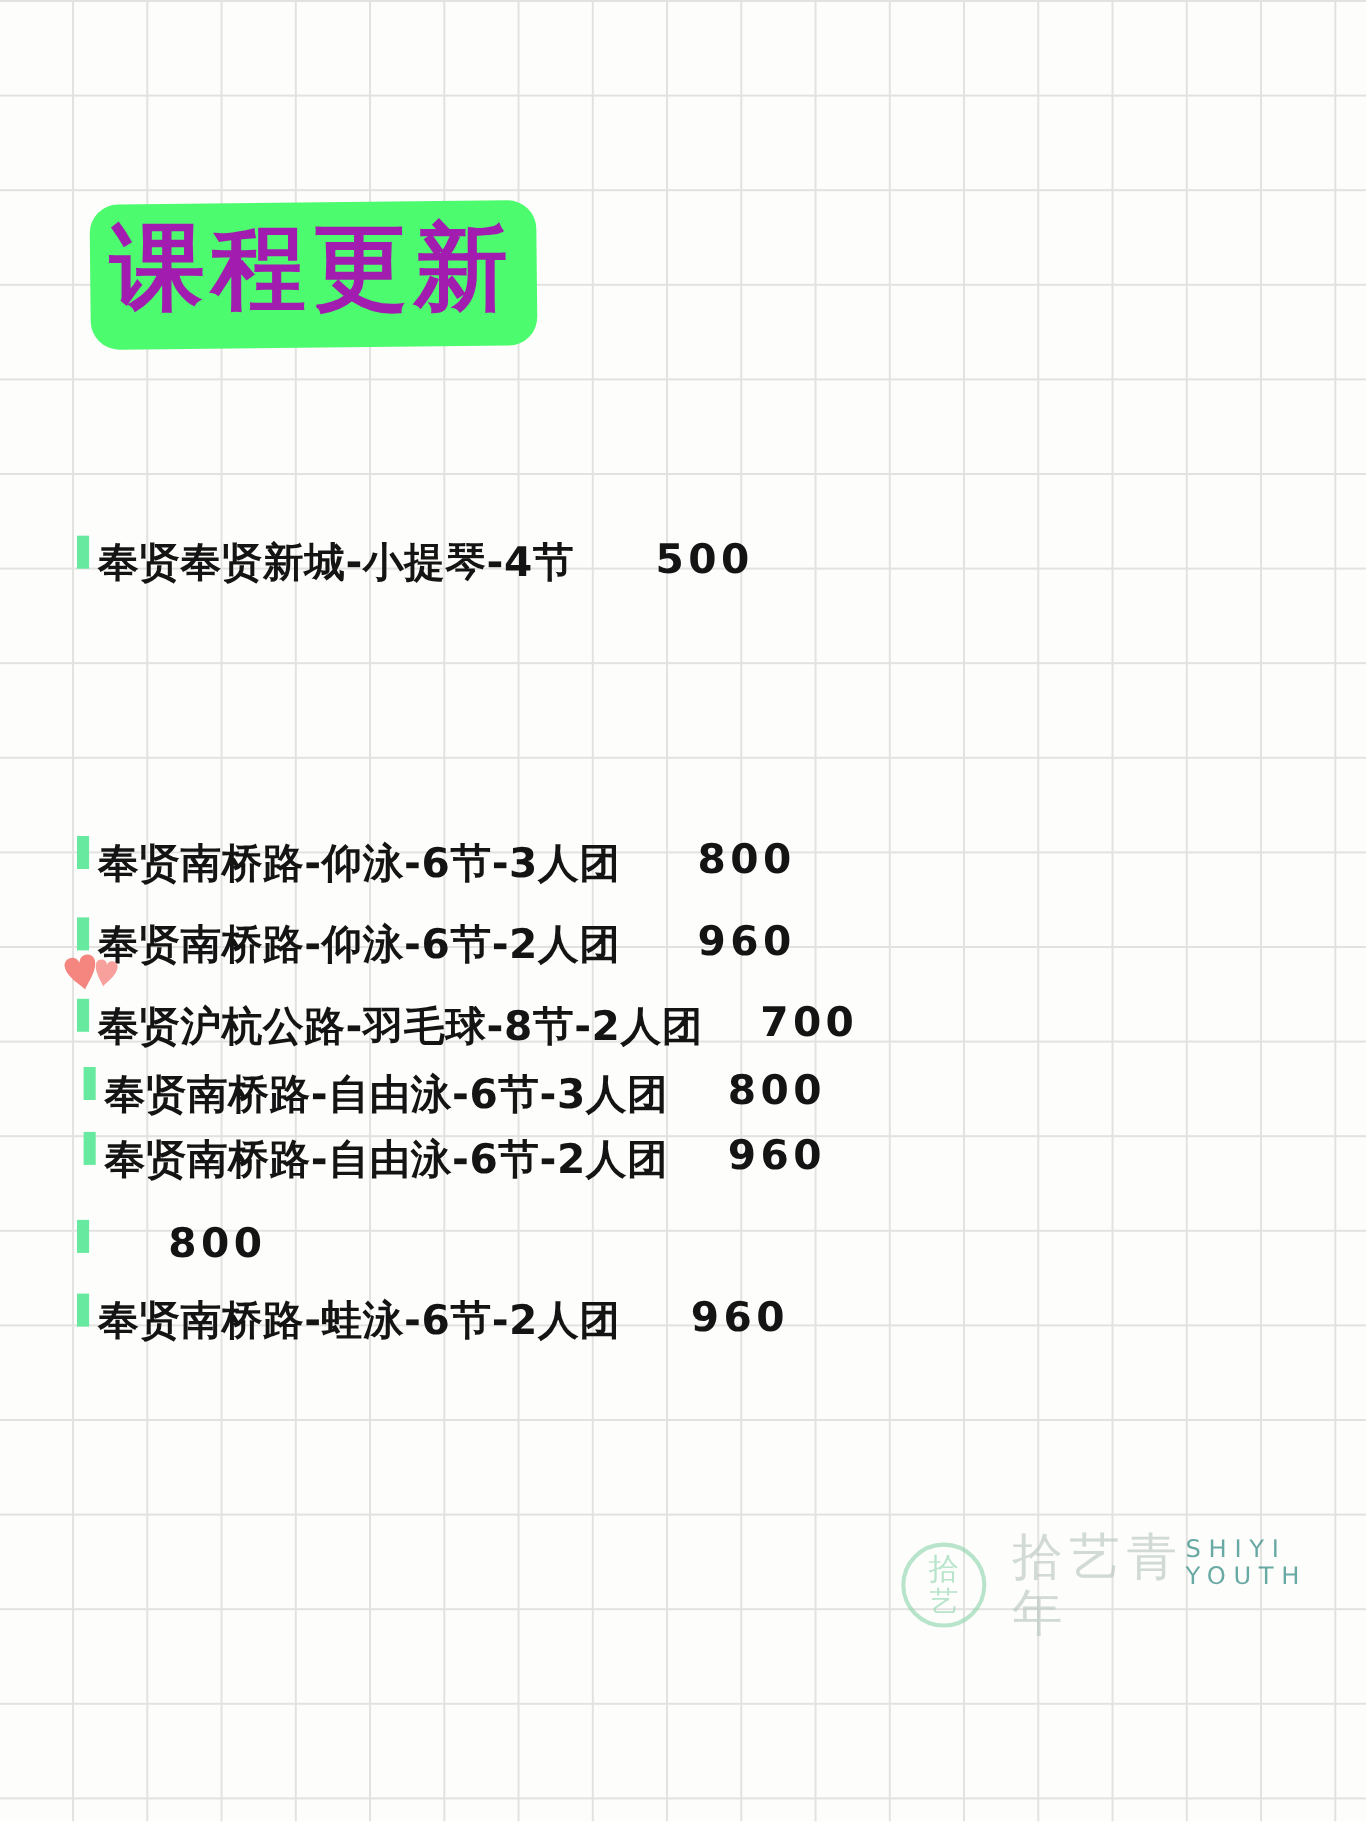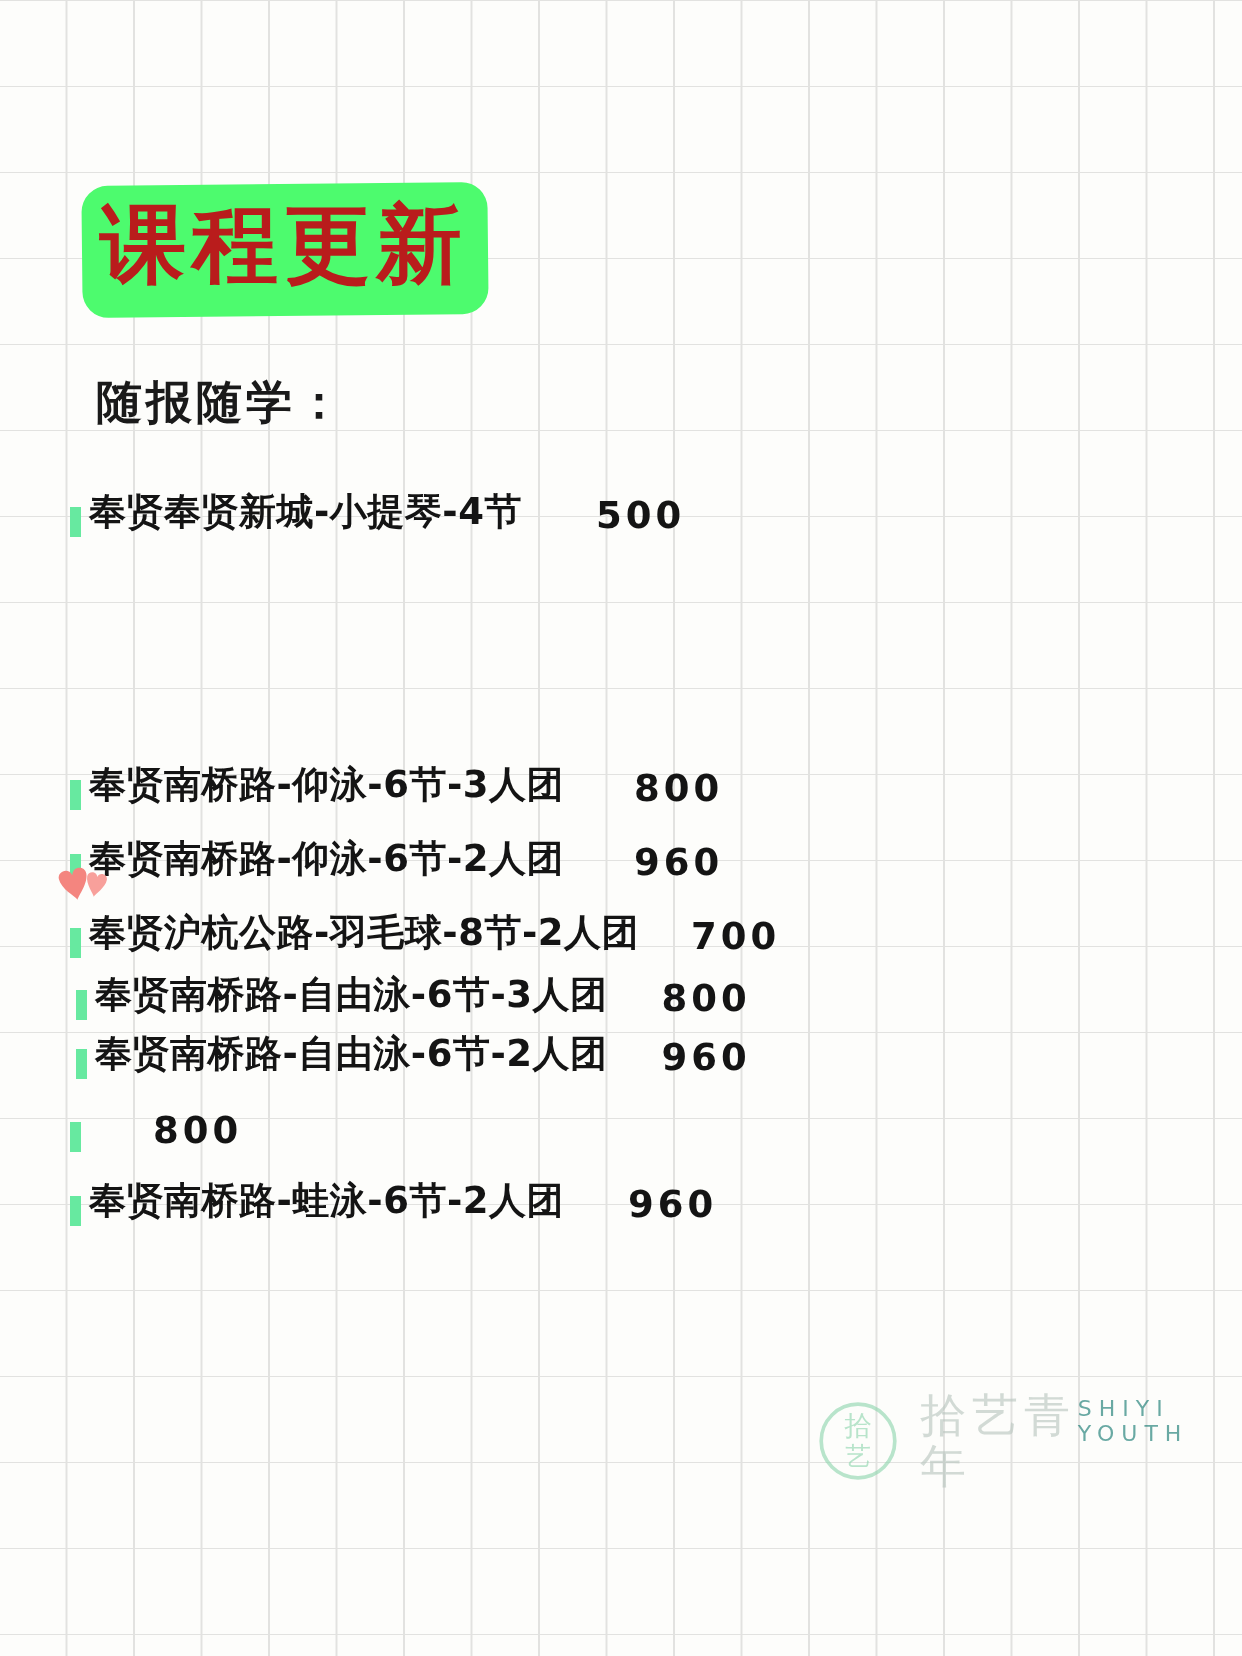--- a/index.html
+++ b/index.html
@@ -48,21 +48,21 @@
     background: #4dfb6e;
     border-radius: 26px;
     transform: rotate(-0.6deg);
   }
   #title-text {
     position: relative;
     display: block;
     font-size: 86px;
     line-height: 132px;
     font-weight: 700;
-    color: #b91c1c;
+    color: #a21caf;
     letter-spacing: 6px;
     padding: 0 14px;
     white-space: nowrap;
     font-family: "DejaVu Sans", "Liberation Sans", sans-serif;
   }
 
   
   .section-heading {
     position: absolute;
     font-size: 46px;
@@ -72,21 +72,21 @@
     white-space: nowrap;
   }
   #heading-0 { left: 96px; top: 372px; }
   #heading-1 { left: 100px; top: 652px; }
 
   
   .course-row {
     position: absolute;
     left: 70px;
     display: flex;
-    align-items: flex-end;
+    align-items: flex-start;
     white-space: nowrap;
   }
   .bullet {
     display: inline-block;
     width: 11px;
     height: 30px;
     background: #67e9a0;
     margin-right: 8px;
     flex: 0 0 auto;
   }
@@ -170,21 +170,20 @@
 
 <div id="grid-bg"></div>
 
 <div id="sheet">
 
   <div id="title-wrap">
     <div id="title-highlight"></div>
     <span id="title-text">课程更新</span>
   </div>
 
-  <div class="section-heading" id="heading-0">随报随学：</div>
 
   <div class="course-row" id="row-top">
     <span class="bullet"></span>
     <span class="course-name">奉贤奉贤新城-小提琴-4节</span>
     <span class="course-price">500</span>
   </div>
 
 
   <div class="course-row" id="row-0">
     <span class="bullet"></span>

